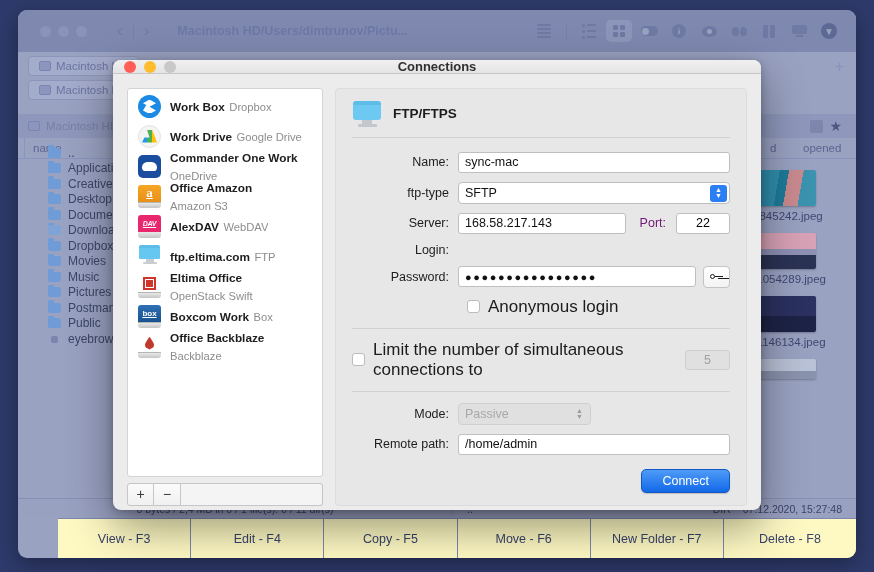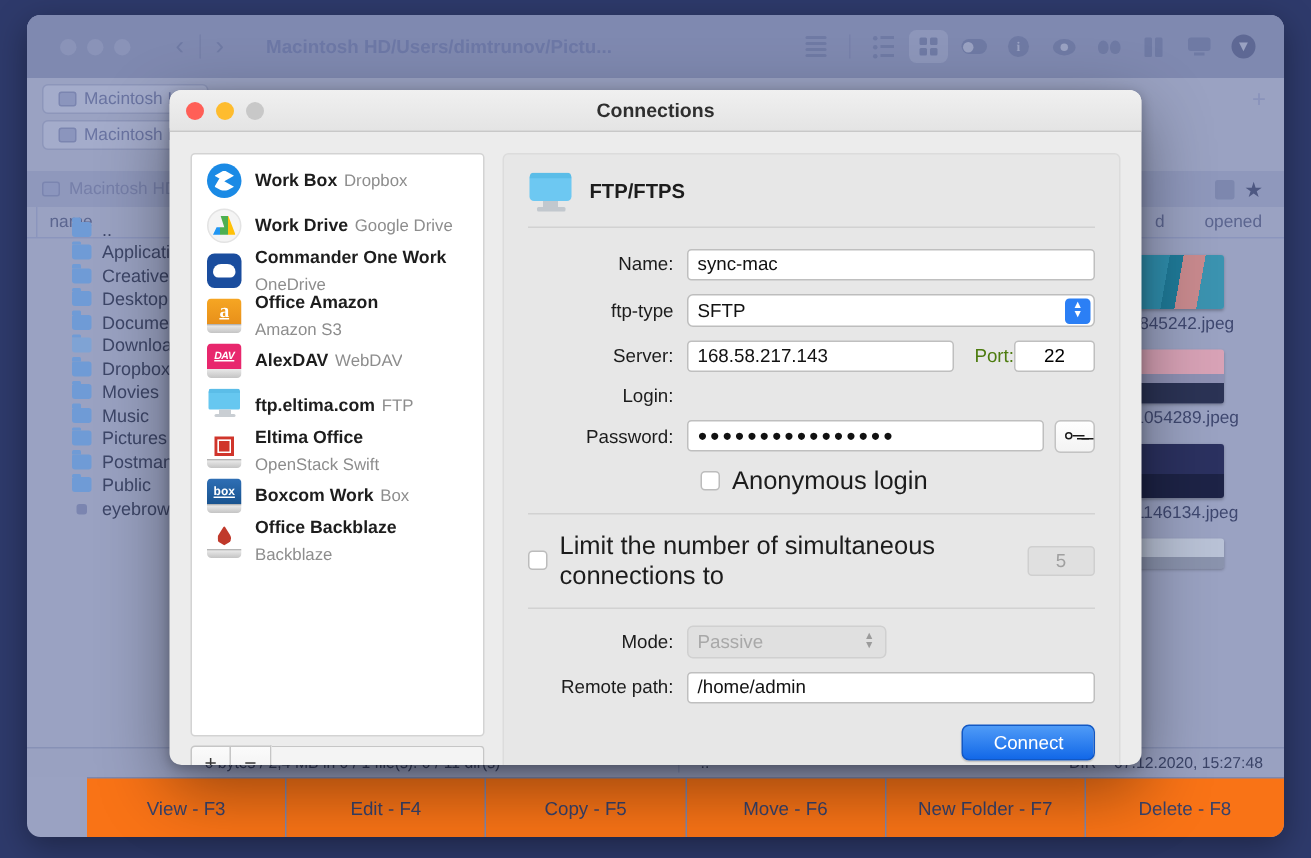--- a/index.html
+++ b/index.html
@@ -113,40 +113,40 @@
   #bg-status {
     position: absolute; left: 0; right: 0; bottom: 40px; height: 20px;
     background: #99a1c1; border-top: 1px solid #8791b6;
     display: flex; align-items: center; font-size: 10.5px; color: #3b4468;
   }
   #bg-status .s-left { width: 435px; text-align: center; border-right: 1px solid #8791b6; }
   #bg-status .s-mid { flex: 1; padding-left: 14px; }
   #bg-status .s-right { padding-right: 14px; display: flex; gap: 12px; }
   #bg-fkeys {
     position: absolute; left: 0; right: 0; bottom: 0; height: 40px;
-    background: #f97316; display: flex; align-items: center;
+    background: #fef9c3; display: flex; align-items: center;
     border-top: 1px solid #7d87ae;
     margin-left: 40px;
   }
   .fkey {
     flex: 1; text-align: center; font-size: 12.5px; color: #39426a;
     border-right: 1px solid #7d87ae; line-height: 40px;
   }
   .fkey:last-child { border-right: none; }
 
   
   #dialog {
     position: absolute; left: 113px; top: 60px; width: 648px; height: 450px;
     background: #ececec; border-radius: 8px;
     box-shadow: 0 16px 46px rgba(0,0,0,.42), 0 2px 8px rgba(0,0,0,.25);
     overflow: hidden;
     display: flex; flex-direction: column;
   }
   #dlg-titlebar {
-    height: 28px; background: linear-gradient(#f0f0f0,#e4e4e4);
+    height: 14px; background: linear-gradient(#f0f0f0,#e4e4e4);
     border-bottom: 1px solid #c8c8c8;
     display: flex; align-items: center; position: relative; flex: none;
   }
   .dlg-lights { display: flex; gap: 8px; padding-left: 11px; }
   .dlg-lights i { width: 12px; height: 12px; border-radius: 50%; display: block; }
   .l-red { background: #ff5f57; }
   .l-yellow { background: #febc2e; }
   .l-gray { background: #c8c8c8; }
   #dlg-title {
     position: absolute; left: 0; right: 0; text-align: center;
@@ -240,21 +240,21 @@
     flex: 1; height: 22px; background: #fff; border: 1px solid #bdbdbd;
     border-radius: 4px; font-size: 12.5px; color: #111; padding: 0 6px;
     display: flex; align-items: center; position: relative;
   }
   .sel-arrow {
     position: absolute; right: 2px; top: 2px; width: 17px; height: 17px;
     background: #2b7ff5; border-radius: 3px; color: #fff;
     display: flex; flex-direction: column; align-items: center; justify-content: center;
     font-size: 7px; line-height: 6px;
   }
-  .port-label { font-size: 12.5px; color: #4d7c0f; margin-left: 14px; margin-right: 0; }
+  .port-label { font-size: 12.5px; color: #701a75; margin-left: 14px; margin-right: 10px; }
   .port-input { width: 54px; height: 21px; background:#fff; border:1px solid #bfbfbf; border-radius:3px;
     font-size:12.5px; text-align:center; display:flex;align-items:center;justify-content:center;}
   .keybtn {
     width: 27px; height: 22px; margin-left: 7px;
     background: linear-gradient(#fff,#f3f3f3); border: 1px solid #c3c3c3;
     border-radius: 4px; display: flex; align-items: center; justify-content: center;
   }
   .keybtn s { display:block; width:13px;height:5px; position:relative;}
   .keybtn s::before{content:'';position:absolute;left:0;top:0;width:5px;height:5px;border:1.6px solid #1a1a1a;border-radius:50%;box-sizing:border-box;}
   .keybtn s::after{content:'';position:absolute;left:5px;top:1.7px;width:8px;height:1.6px;background:#1a1a1a;

